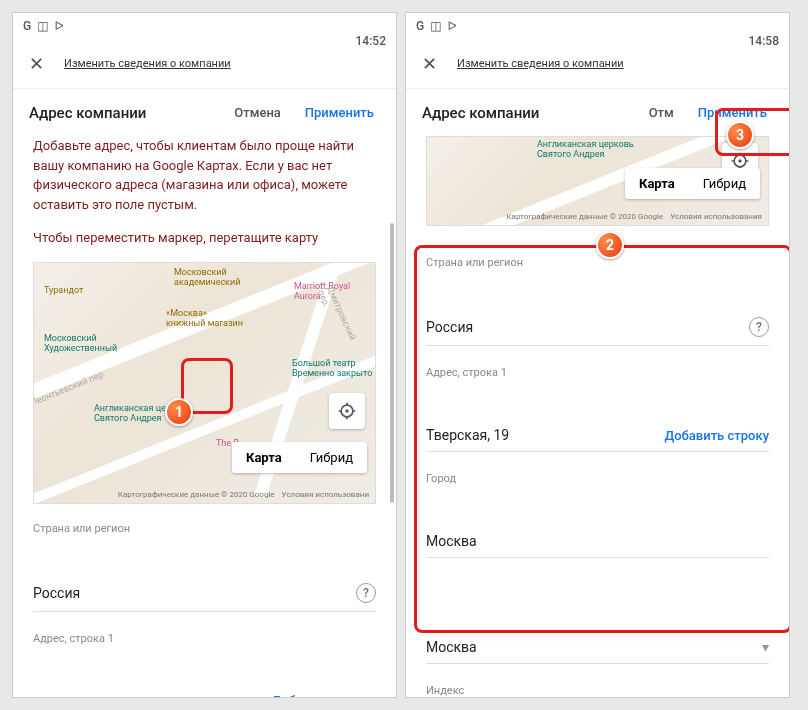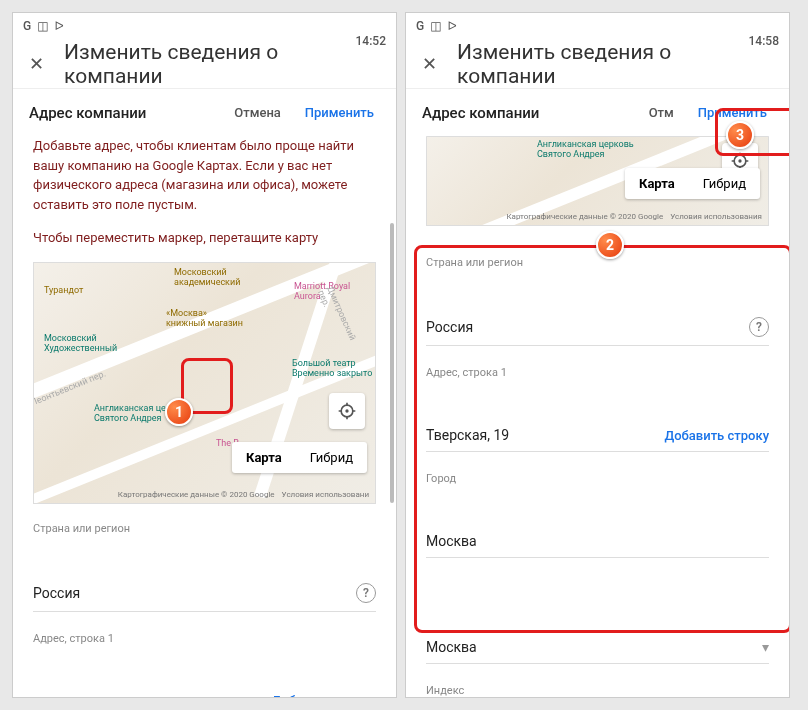--- a/index.html
+++ b/index.html
@@ -3,21 +3,21 @@
 <meta charset="utf-8">
 <style>
 * { margin: 0; padding: 0; box-sizing: border-box; }
 body { background: #e8e8e8; font-family: Roboto, Arial, sans-serif; display: flex; gap: 8px; padding: 12px; width: 808px; height: 710px; }
 .phone { width: 385px; height: 686px; background: #fff; border: 1px solid #ccc; display: flex; flex-direction: column; overflow: hidden; position: relative; }
 .statusbar { height: 26px; background: #fff; display: flex; align-items: center; padding: 0 10px; font-size: 12px; color: #555; font-weight: 500; }
 .statusbar .sb-left { display: flex; gap: 6px; }
 .statusbar .sb-right { margin-left: auto; margin-top: 30px; }
 .header { height: 50px; display: flex; align-items: center; padding: 0 16px; gap: 20px; border-bottom: 1px solid #eee; }
 .header .hx { font-size: 18px; color: #555; cursor: pointer; }
-.header .htitle { font-size: 21px; color: #333; }
+.header .htitle { font-size: 11px; color: #333; text-decoration: underline; }
 .subheader { display: flex; align-items: center; padding: 12px 16px; gap: 12px; }
 .subheader .shtitle { font-size: 15px; font-weight: 500; color: #222; flex: 1; }
 .btn-text { font-size: 13px; color: #555; padding: 4px 6px; cursor: pointer; font-weight: 500; }
 .btn-primary { color: #1a73e8; }
 .content { padding: 0 20px 16px; overflow-y: auto; flex: 1; }
 .helper { font-size: 13px; color: #7f1d1d; line-height: 1.5; margin-bottom: 14px; }
 .mapbox { position: relative; width: 100%; height: 242px; background: linear-gradient(135deg,#f4f0e9 0%,#ece4d6 40%,#f0ede6 100%); border: 1px solid #ddd; margin-bottom: 18px; overflow: hidden; }
 .mapbox.small { height: 90px; }
 .roads { position: absolute; inset:0; }
 .road { position: absolute; background: #fff; }

